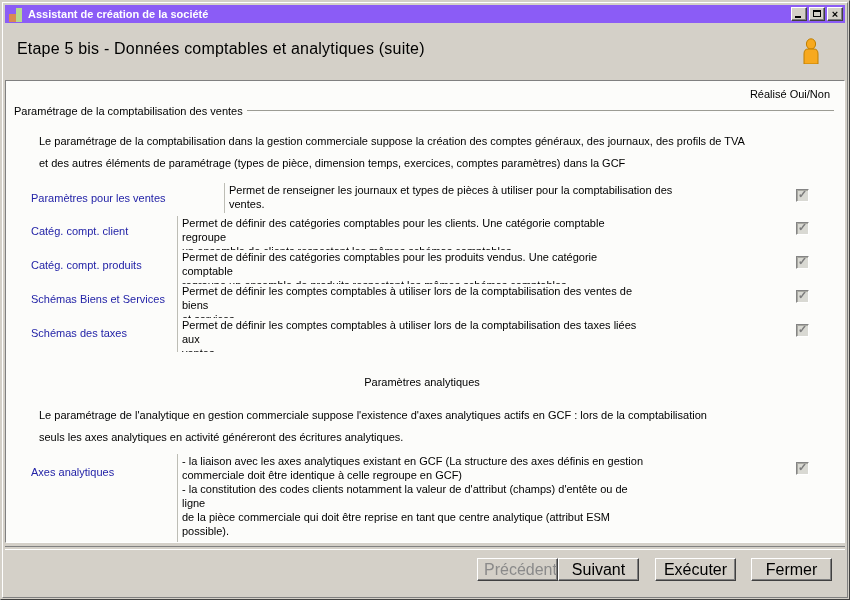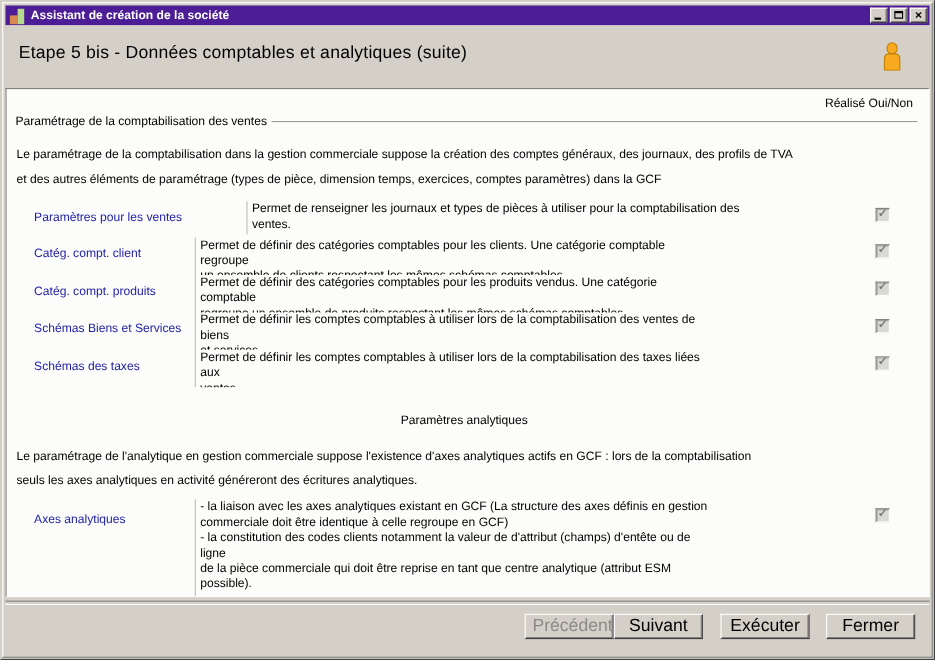--- a/index.html
+++ b/index.html
@@ -12,21 +12,21 @@
   }
   .window-inner {
     position:absolute; inset:1px;
     border:1px solid; border-color:#ffffff #808080 #808080 #ffffff;
     padding:2px; display:flex; flex-direction:column; box-sizing:border-box;
     background:#d4d0c8;
   }
 
   
   .titlebar {
-    height:18px; flex:none; background:#4c1d95;
+    height:18px; flex:none; background:#8b5cf6;
     display:flex; align-items:center; padding:0 2px 0 3px; gap:4px;
   }
   .app-icon { width:16px; height:15px; position:relative; flex:none; }
   .app-icon .bar-orange { position:absolute; left:1px; top:7px; width:7px; height:8px; background:#d98a52; }
   .app-icon .bar-green  { position:absolute; left:8px; top:1px; width:6px; height:14px; background:#b6d98e; }
   .title-text { color:#fff; font-weight:bold; font-size:11px; white-space:nowrap; }
   .win-controls { margin-left:auto; display:flex; gap:2px; }
   .winbtn {
     width:16px; height:14px; padding:0; position:relative; cursor:default;
     background:#d4d0c8; border:1px solid; border-color:#ffffff #404040 #404040 #ffffff;
@@ -47,21 +47,21 @@
     flex:1; background:#fcfcfa; overflow:hidden;
     border:1px solid; border-color:#808080 #ffffff #ffffff #808080;
     padding:7px 10px 0 8px; box-sizing:border-box;
   }
   .realise { text-align:right; padding-right:4px; white-space:nowrap; }
 
   .group-head { display:flex; align-items:center; margin-top:5px; }
   .group-label { white-space:nowrap; padding-right:4px; }
   .group-line { flex:1; height:2px; margin-top:1px; border-top:1px solid #9c9c94; border-bottom:1px solid #ffffff; }
 
-  .intro { margin:13px 0 9px 1px; }
+  .intro { margin:13px 0 9px 25px; }
   .intro div { line-height:22px; white-space:nowrap; }
 
   .row { display:flex; align-items:flex-start; padding-left:17px; }
   .row-label { width:146px; flex:none; padding-top:9px; color:#2323a7; white-space:nowrap; }
   .row-desc {
     flex:1; overflow:hidden; line-height:14px;
     border-left:1px solid #bdbdb5; padding-left:4px; margin-right:6px;
   }
   .row-desc div { white-space:nowrap; }
   .desc-2l  { height:30px;margin-left:47px; }

